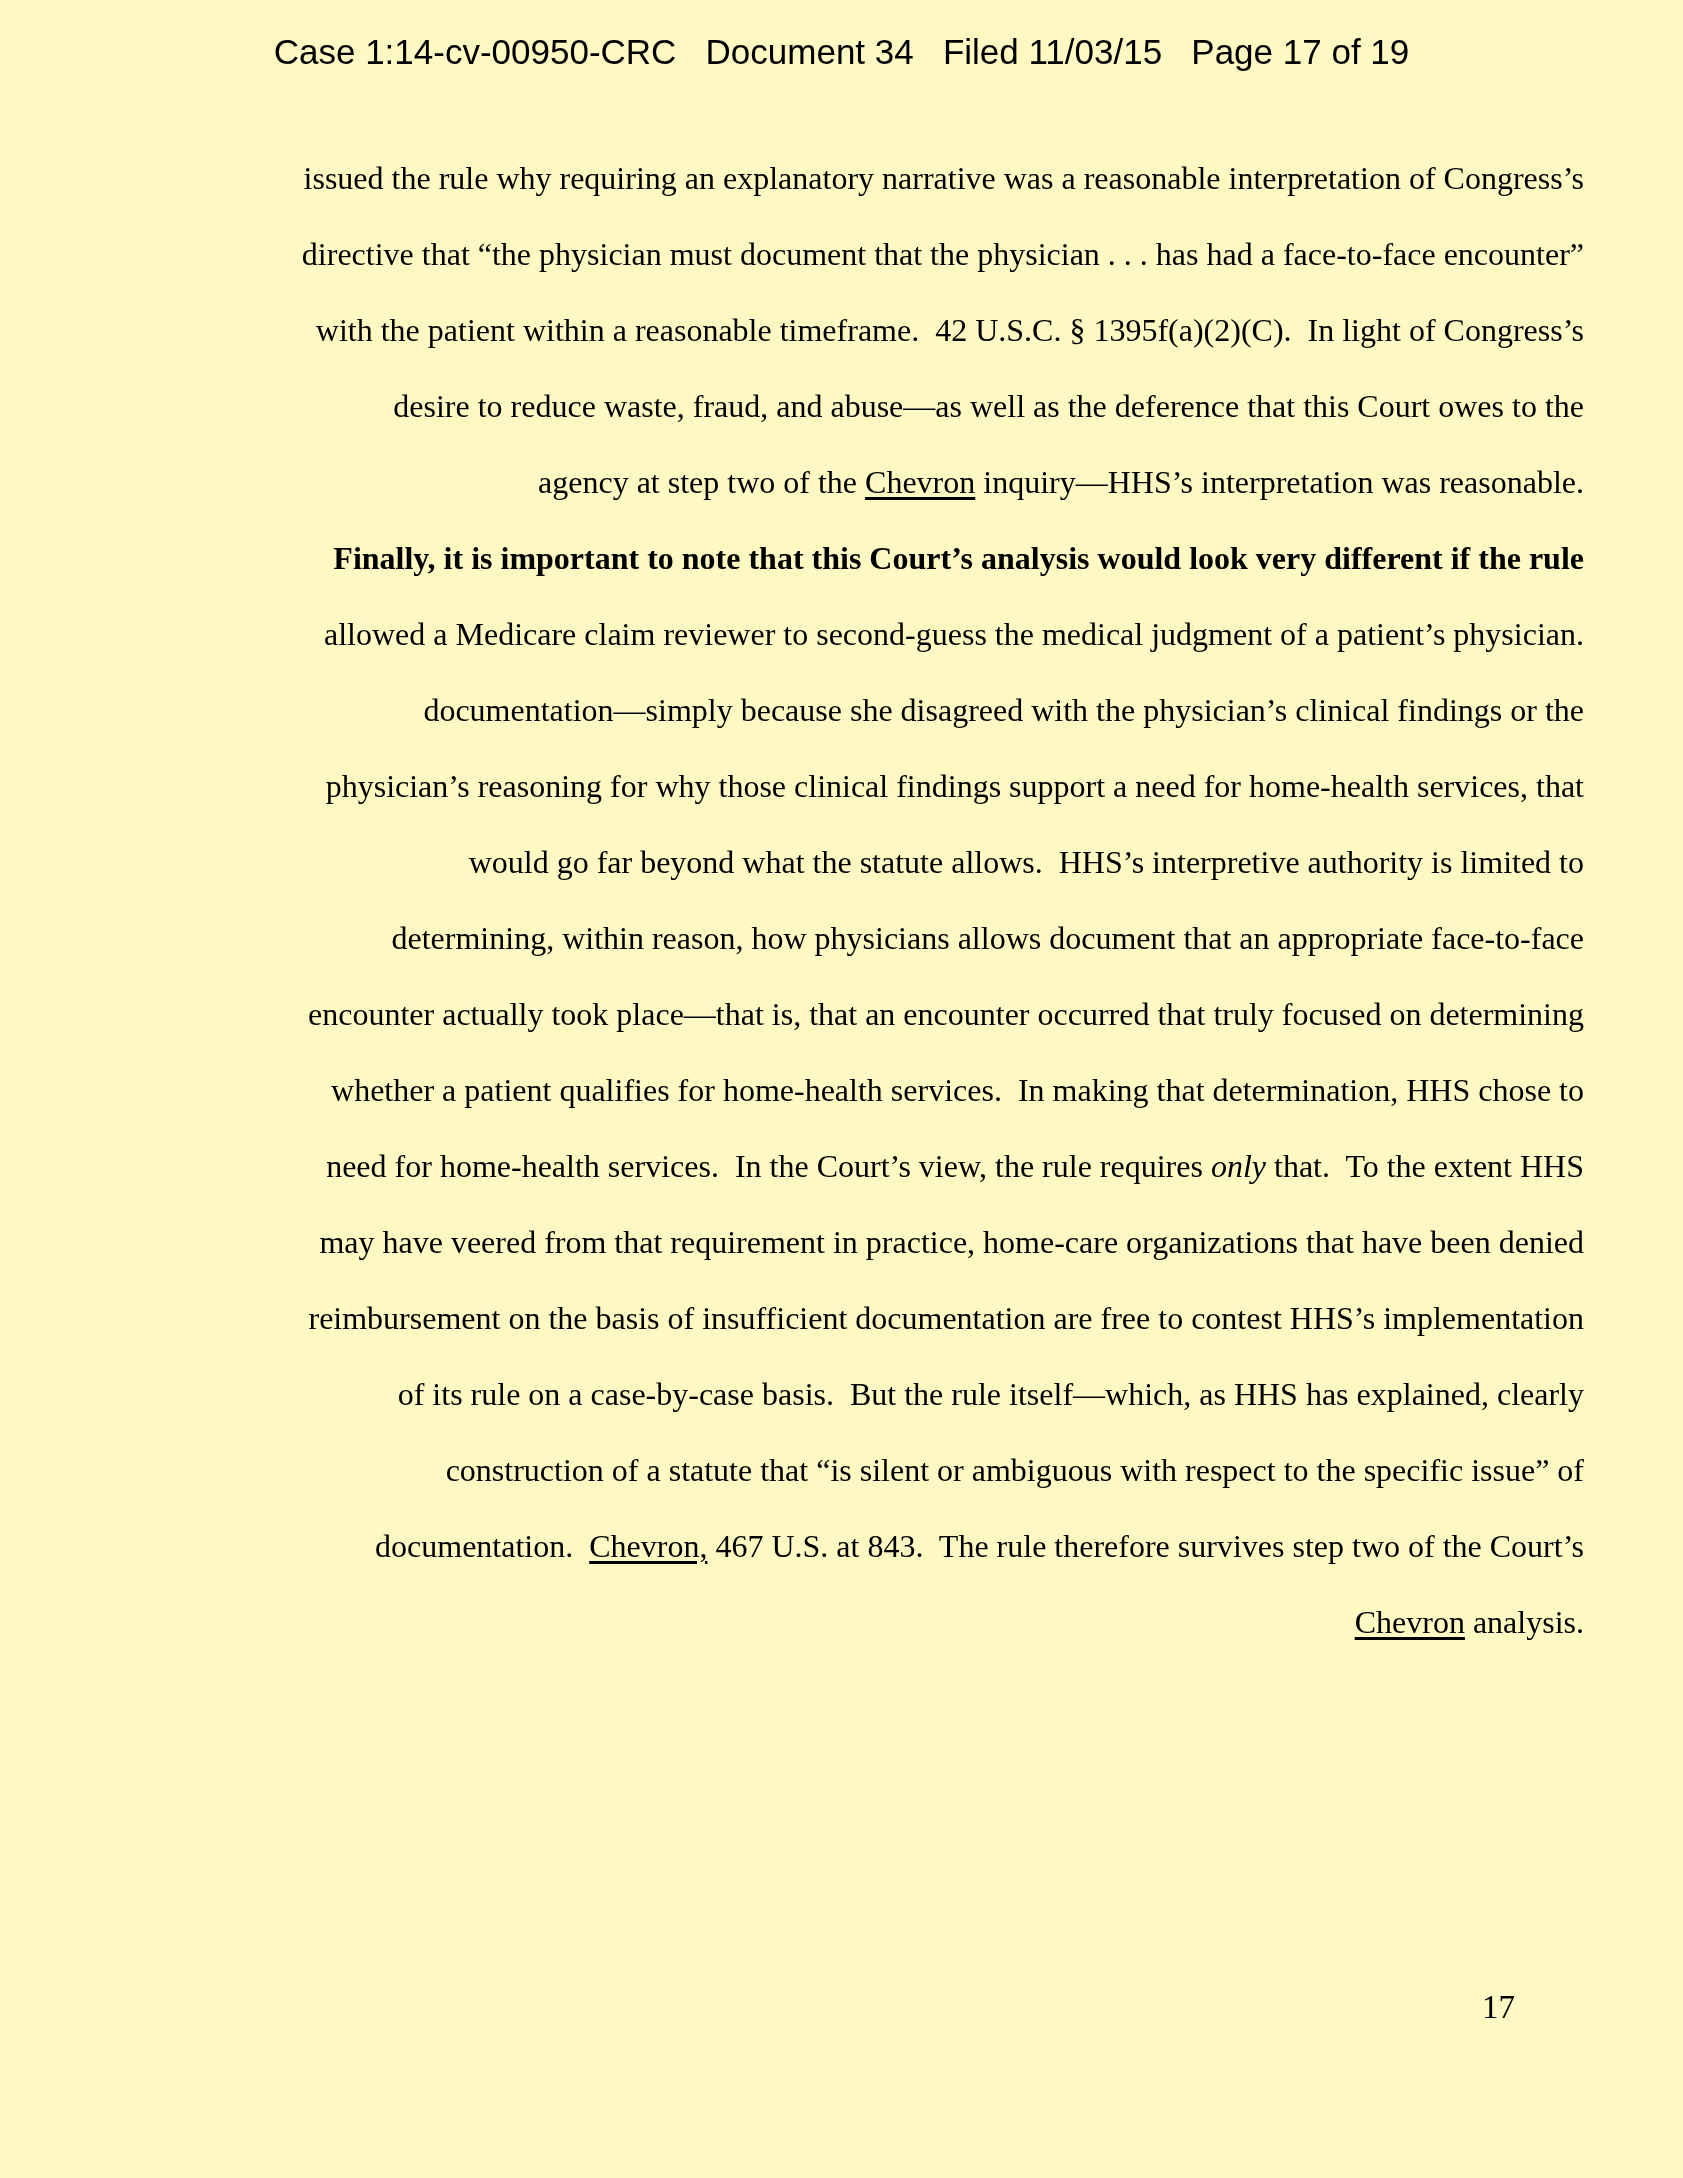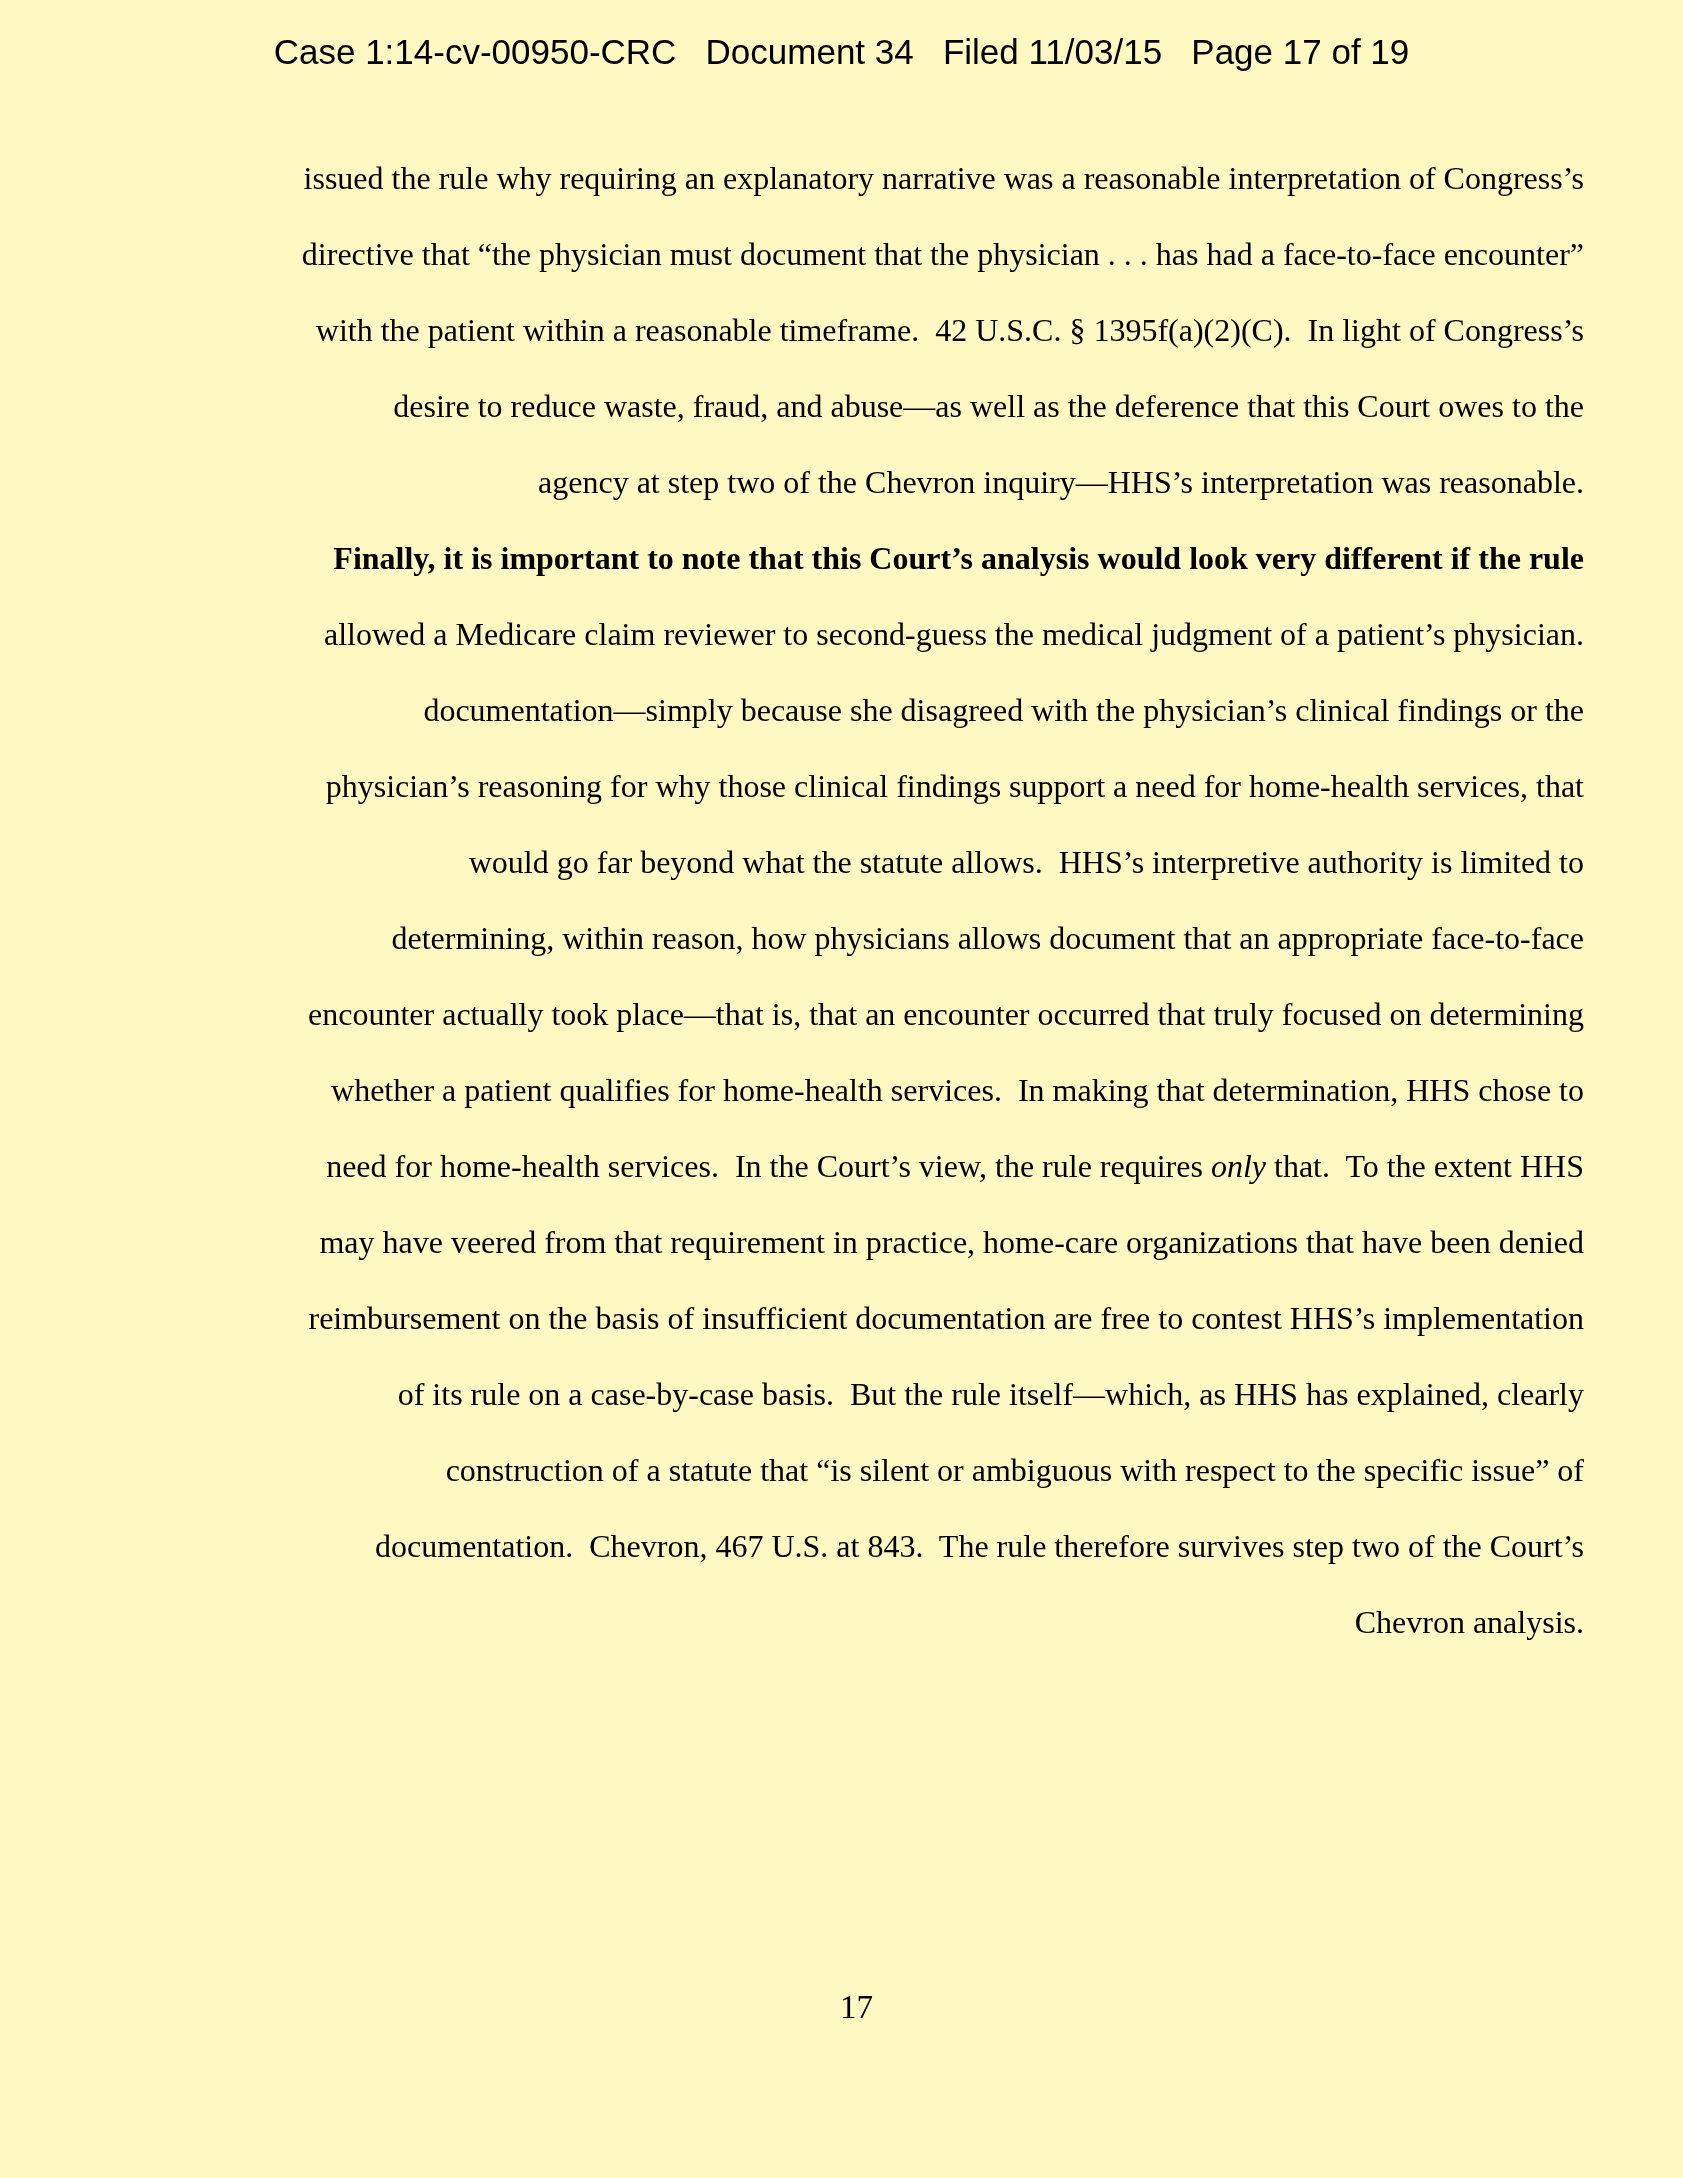--- a/index.html
+++ b/index.html
@@ -39,31 +39,32 @@
   }
   .line {
     line-height: 76px;
     white-space: pre;
   }
   .line.indent {
     padding-left: 92px;
     font-weight: bold;
   }
   .seg-underline {
+    text-decoration: underline;
     text-underline-offset: 4px;
   }
   .seg-italic {
     font-style: italic;
   }
   .page-num {
     position: absolute;
     top: 1988px;
     left: 198px;
     width: 1317px;
-    text-align: center;
+    text-align: right;
     font-size: 33px;
     line-height: 1.2;
     color: #000000;
   }
 </style>
 </head>
 <body>
 
 <div class="page">
   <div class="stamp">Case 1:14-cv-00950-CRC   Document 34   Filed 11/03/15   Page 17 of 19</div>

